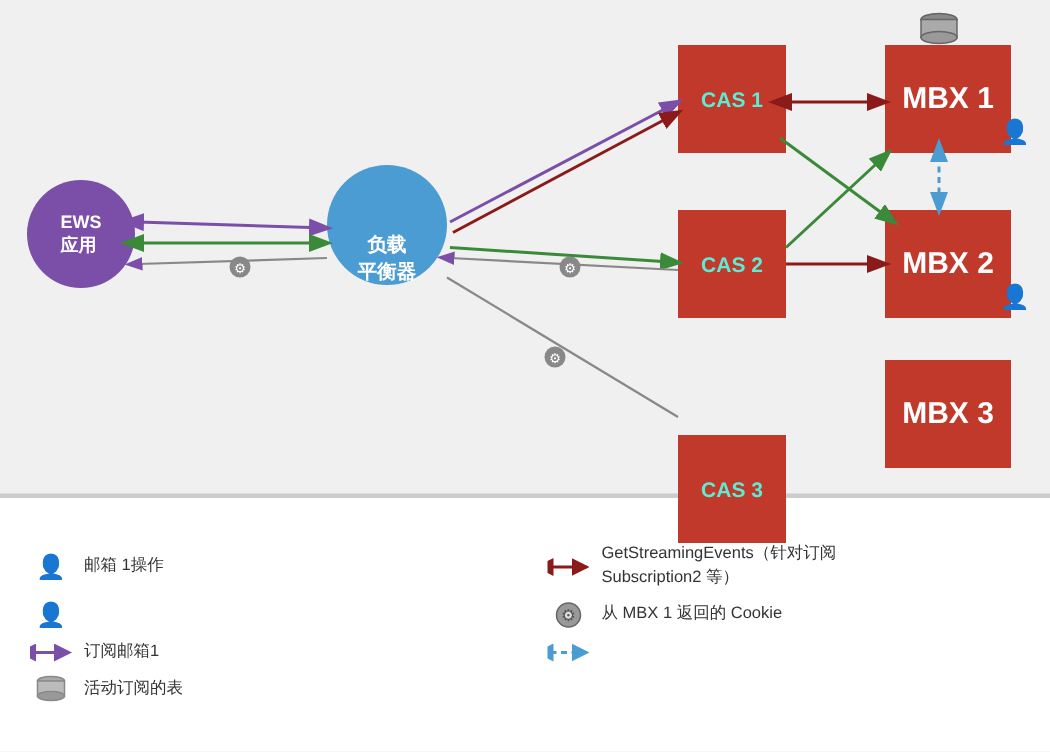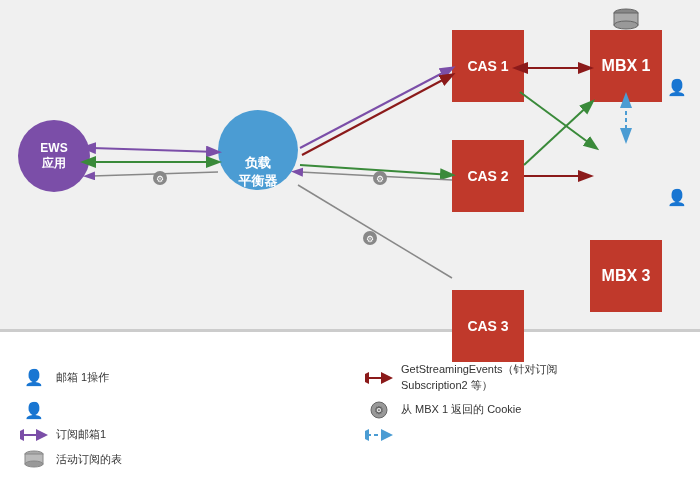--- a/index.html
+++ b/index.html
@@ -69,40 +69,40 @@
 
     
     .cas-box {
       position: absolute;
       width: 72px;
       height: 72px;
       background: #c0392b;
       display: flex;
       align-items: center;
       justify-content: center;
-      color: #ffffff;
+      color: #5eead4;
       font-size: 14px;
       font-weight: bold;
     }
 
     .cas1 { left: 452px; top: 30px; }
     .cas2 { left: 452px; top: 140px; }
     .cas3 { left: 452px; top: 250px; margin-top: 40px; }
 
     
     .mbx-box {
       position: absolute;
-      width: 72px;
+      width: 84px;
       height: 72px;
       background: #c0392b;
       display: flex;
       align-items: center;
       justify-content: center;
       color: white;
-      font-size: 16px;
+      font-size: 20px;
       font-weight: bold;
     }
 
     .mbx1 { left: 590px; top: 30px; }
     .mbx2 { left: 590px; top: 140px; }
     .mbx3 { left: 590px; top: 240px; }
 
     
     .db-cylinder {
       position: absolute;
@@ -158,21 +158,21 @@
       font-size: 11px;
       line-height: 1.4;
     }
   </style>
 </head>
 <body>
 
 <div class="diagram-area">
 
   <div class="ews-box">
-    <span style="white-space:pre-line;text-align:center;">EWS<br>应用</span>
+    <span style="white-space:pre-line;text-align:left;">EWS<br>应用</span>
   </div>
 
   <div class="lb-box">
     <span style="white-space:pre-line;text-align:center;">负载<br>平衡器</span>
   </div>
 
   <div class="cas-box cas1">
     <span>CAS 1</span>
   </div>
 
@@ -181,20 +181,23 @@
   </div>
 
   <div class="cas-box cas3">
     <span>CAS 3</span>
   </div>
 
   <div class="mbx-box mbx1">
     <span>MBX 1</span>
   </div>
 
+  <div class="mbx-box mbx2">
+    <span>MBX 2</span>
+  </div>
 
   <div class="mbx-box mbx3">
     <span>MBX 3</span>
   </div>
 
   <svg class="db-cylinder" viewBox="0 0 28 22">
     <ellipse cx="14" cy="5" rx="12" ry="4" fill="#888" stroke="#666" stroke-width="1"></ellipse>
     <rect x="2" y="5" width="24" height="12" fill="#aaa" stroke="#666" stroke-width="1"></rect>
     <ellipse cx="14" cy="17" rx="12" ry="4" fill="#999" stroke="#666" stroke-width="1"></ellipse>
   </svg>

